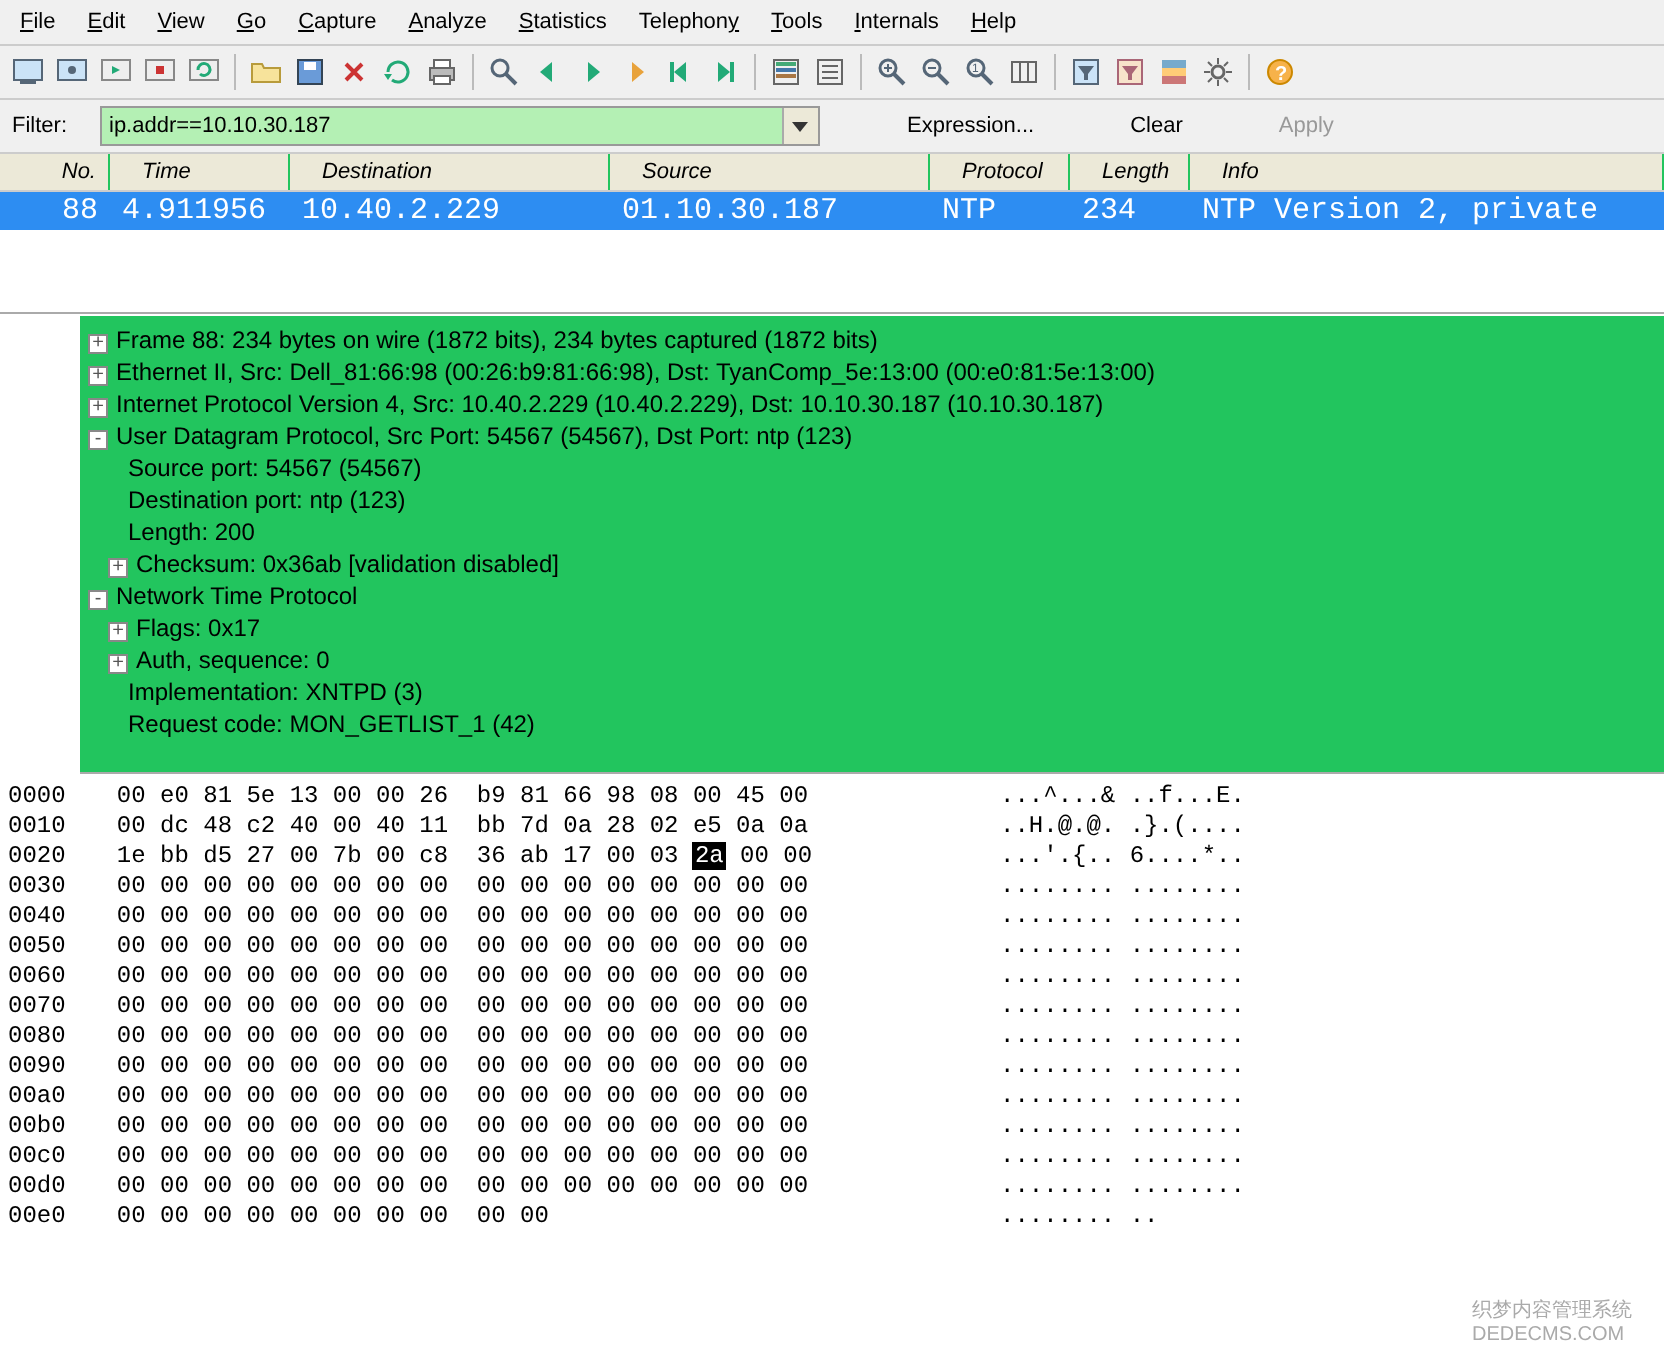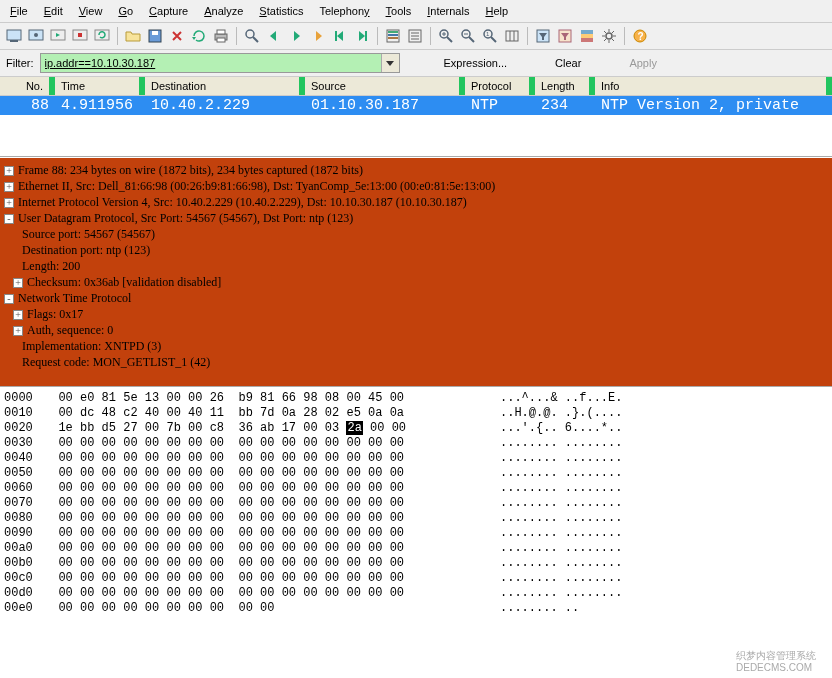--- a/index.html
+++ b/index.html
@@ -52,37 +52,36 @@
 }
 .tb svg { width: 16px; height: 16px; }
 .filterbar {
   display: flex;
   align-items: center;
   background: #f0f0f0;
   border-bottom: 1px solid #ccc;
   padding: 3px 6px;
   gap: 4px;
 }
-.filterbar .label { margin-right: 2px; }
+.filterbar .label { margin-right: 12px; }
 .filterbox {
   display: flex;
   flex: 0 0 360px;
   border: 1px solid #999;
   background: #b4f0b4;
   height: 20px;
   align-items: center;
 }
 .filterbox input {
   flex: 1;
   border: 0;
   background: transparent;
   padding: 0 4px;
   font: inherit;
   outline: none;
-  text-decoration: underline;
 }
 .filterbox .dd {
   width: 18px;
   height: 18px;
   border-left: 1px solid #aaa;
   display: flex;
   align-items: center;
   justify-content: center;
   background: #ece9d8;
   cursor: pointer;
@@ -99,51 +98,53 @@
   overflow: hidden;
   border-bottom: 1px solid #aaa;
   background: #fff;
 }
 .plhdr {
   display: flex;
   background: #ece9d8;
   border-bottom: 1px solid #ccc;
 }
 .plhdr .col {
-  padding: 3px 6px;
-  border-right: 6px solid #22c55e;
+  padding: 3px 16px;
+  border-right: 1px solid #22c55e;
   font-size: 11px;
+  font-style: italic;
 }
 .plrow {
   display: flex;
   background: #2d8df2;
   color: #fff;
   font-family: "Courier New", monospace;
   font-size: 15px;
 }
 .plrow .col {
   padding: 1px 6px;
 }
 .col.no { width: 55px; text-align: right; padding-right: 6px; }
 .col.time { width: 90px; }
 .col.src { width: 160px; }
 .col.dst { width: 160px; }
 .col.proto { width: 70px; }
 .col.len { width: 60px; }
 .col.info { flex: 1; }
 .details {
-  background: #c2410c;
-  font-family: Liberation Serif, serif;
+  background: #22c55e;
+  font-family: Liberation Sans, sans-serif;
   font-size: 12px;
   line-height: 16px;
   padding: 4px 0;
   border-top: 1px solid #fff;
   border-bottom: 1px solid #aaa;
   height: 230px;
   overflow: auto;
+  margin-left: 40px;
 }
 .details .ln {
   white-space: pre;
   padding-left: 4px;
 }
 .details .tw {
   display: inline-block;
   width: 10px;
   height: 10px;
   border: 1px solid #888;

